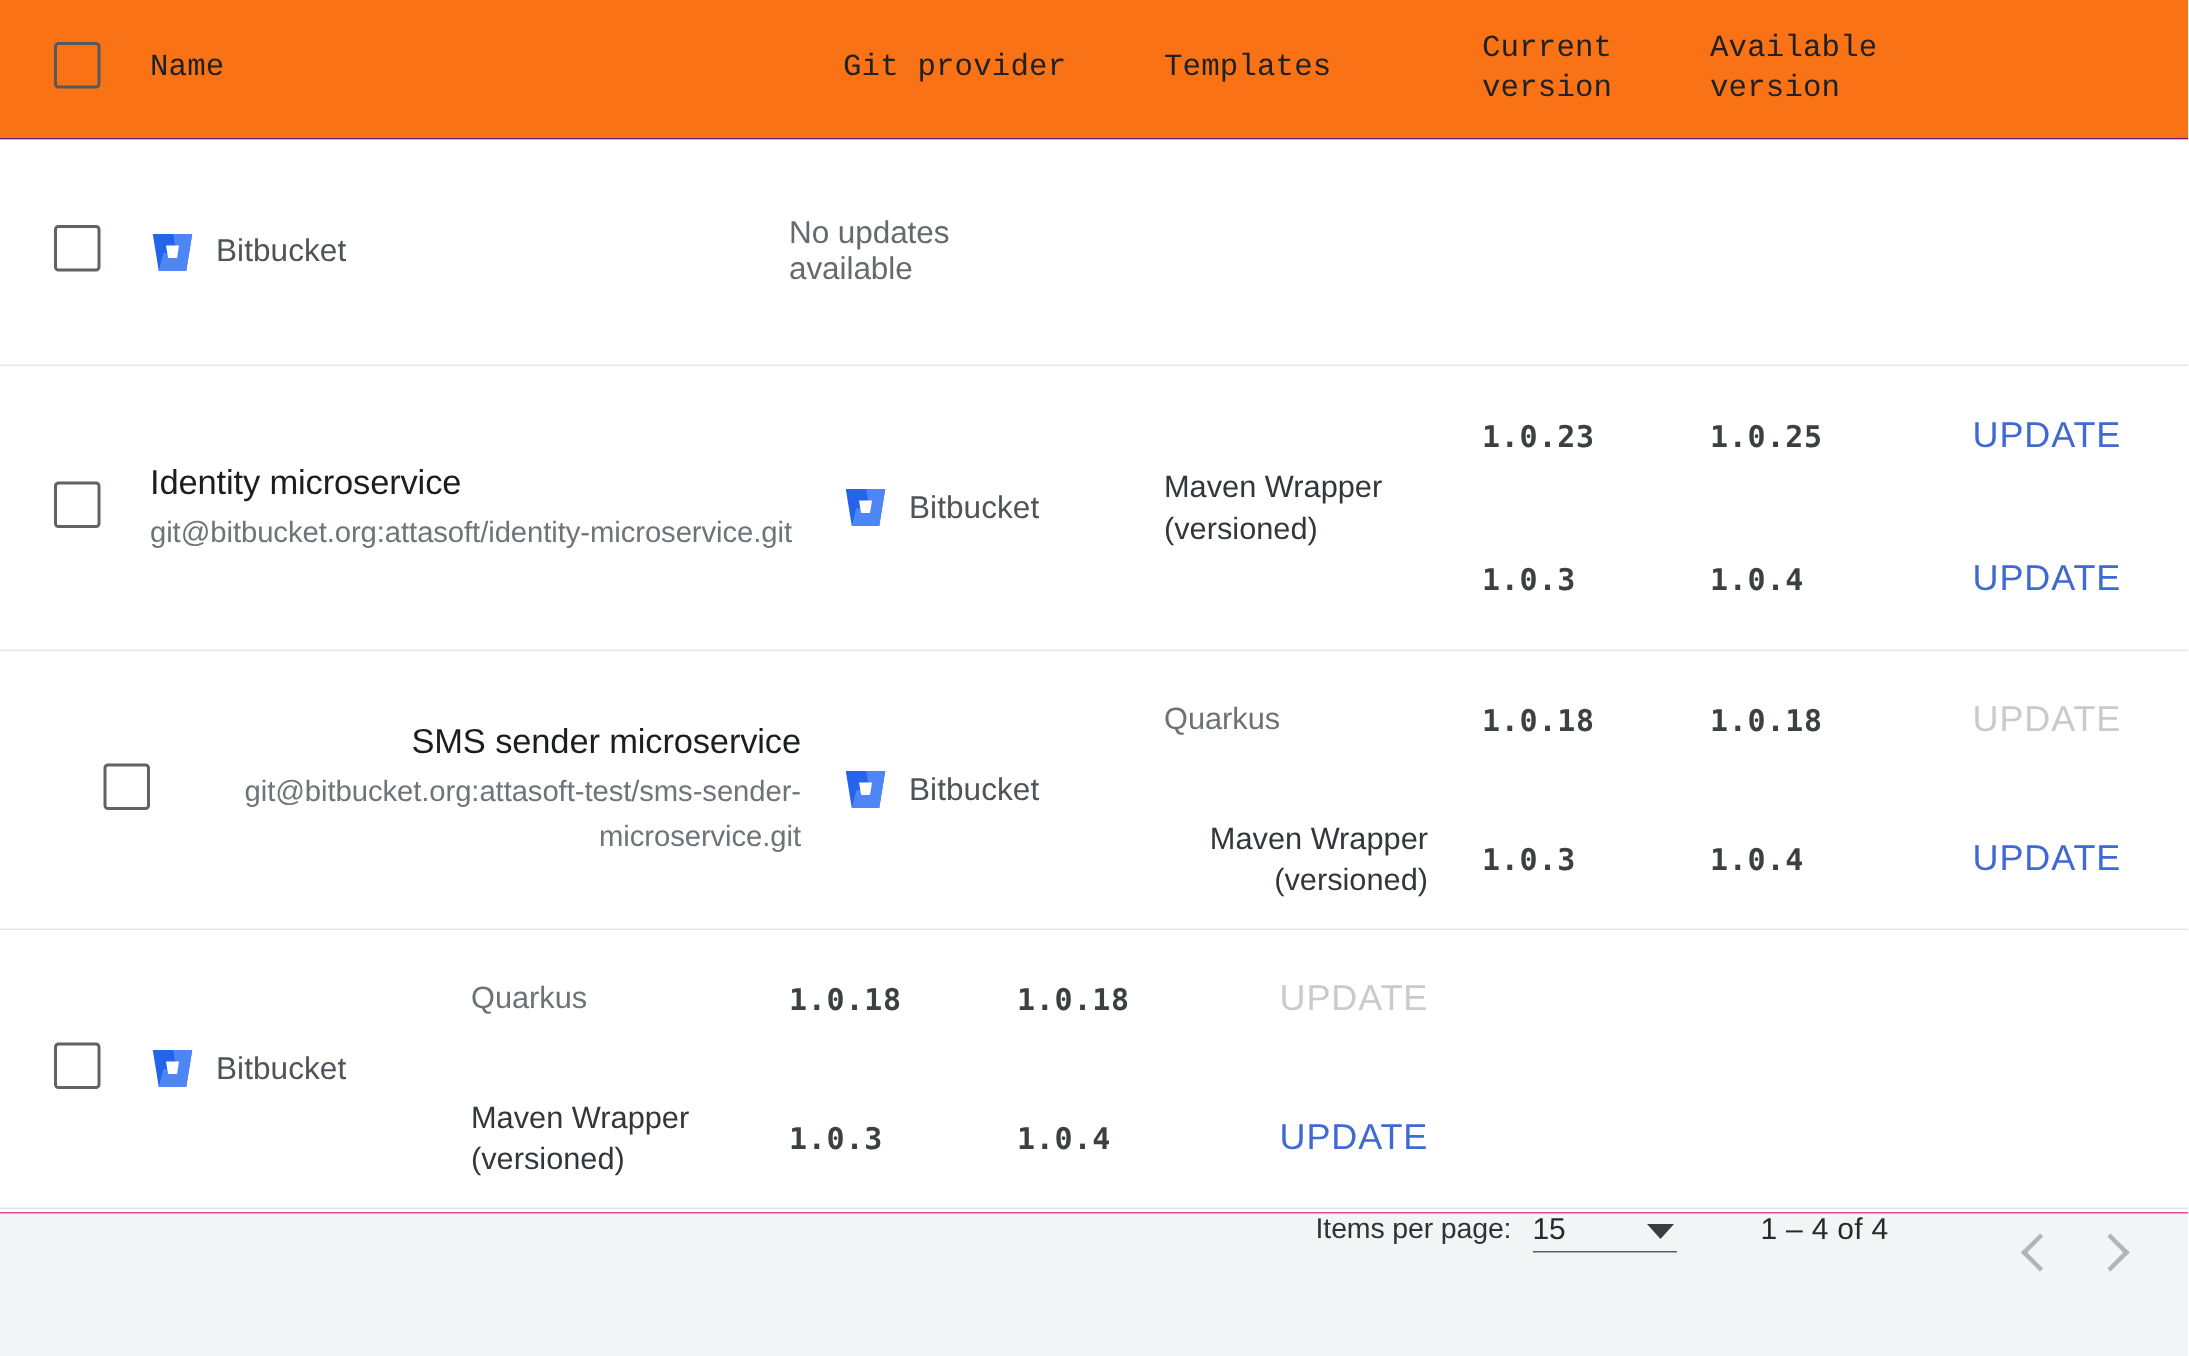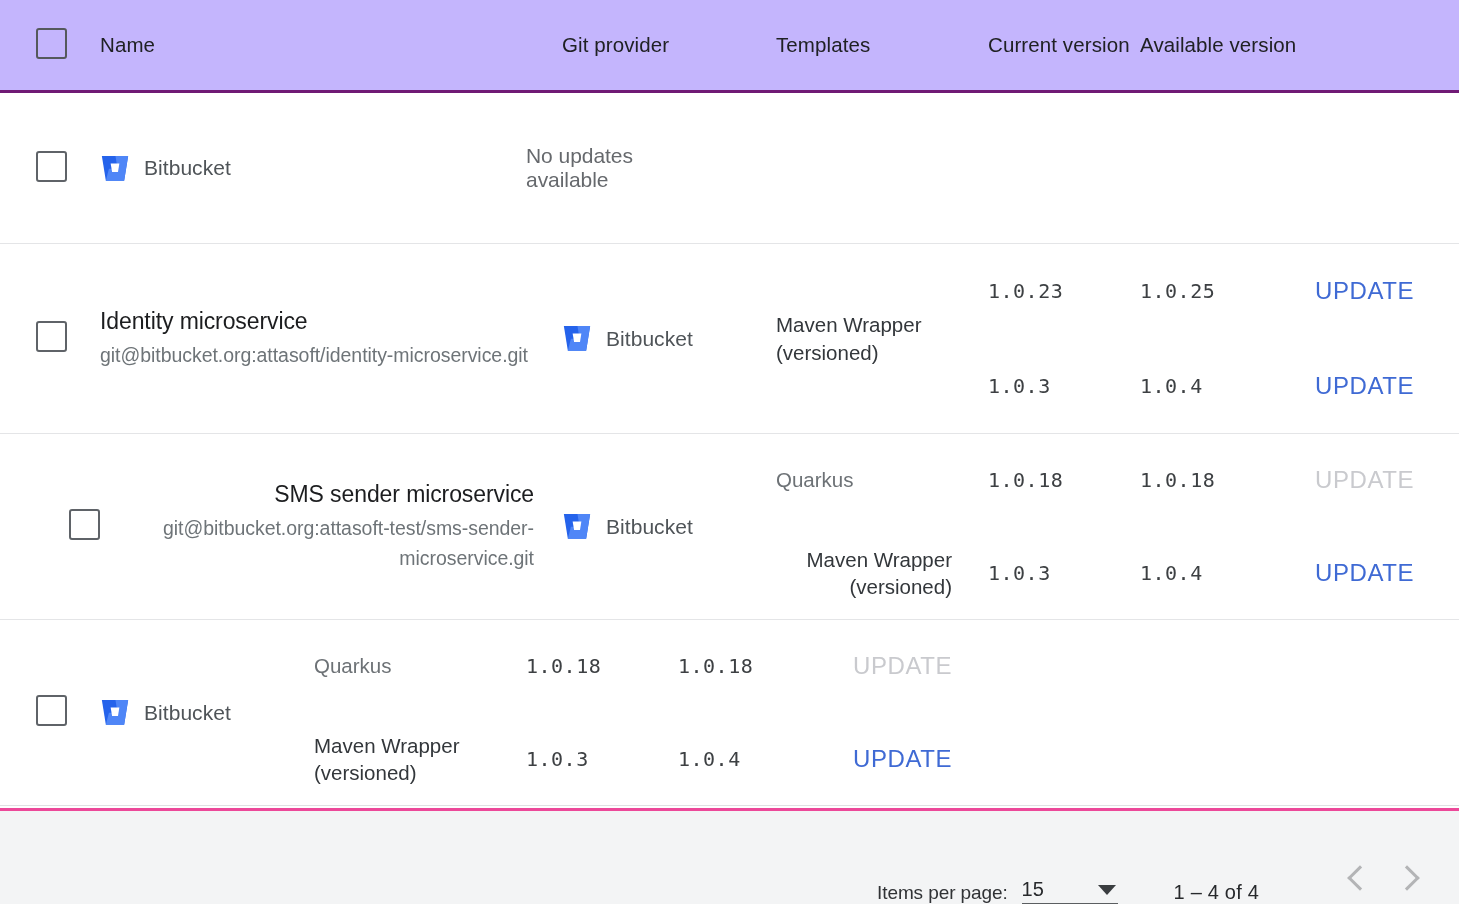--- a/index.html
+++ b/index.html
@@ -25,24 +25,25 @@
   .col-git    { width: 214px; flex: 0 0 214px; }
   .col-tpl    { width: 212px; flex: 0 0 212px; }
   .col-cur    { width: 152px; flex: 0 0 152px; }
   .col-avl    { width: 175px; flex: 0 0 175px; }
   .col-act    { flex: 1 1 auto; }
 
   
   .thead {
     display: flex;
     align-items: center;
-    background: #c4b5fd;
+    background: #f97316;
     height: 93px;
     flex: 0 0 93px;
-    border-bottom: 3px solid #701a75;
+    border-bottom: 1px solid #701a75;
+    font-family: Liberation Mono, monospace;
   }
   .th {
     font-size: 20.5px;
     color: #202124;
     line-height: 1.33;
     letter-spacing: .1px;
   }
   .th.wrapped { max-width: 108px; }
 
   
@@ -110,20 +111,21 @@
     max-width: 176px;
   }
   .tpl-name.light { color: #6d7276; }
   .tpl-name.dark  { color: #33373b; }
 
   .ver {
     font-family: "DejaVu Sans Mono", "Liberation Mono", monospace;
     font-size: 20px;
     color: #3d4043;
     letter-spacing: .5px;
+    font-weight: bold;
   }
 
   .update-link {
     font-size: 24px;
     letter-spacing: .6px;
     color: #3f6ad4;
     cursor: pointer;
     user-select: none;
   }
   .update-link.disabled { color: #c9cace; cursor: default; }
@@ -132,23 +134,23 @@
     font-size: 21px;
     color: #66696d;
     letter-spacing: -.05px;
   }
 
   
   .tfoot {
     flex: 0 0 96px;
     height: 96px;
     background: #f3f4f5;
-    border-top: 3px solid #ec4899;
-    display: flex;
-    align-items: flex-end;
+    border-top: 1px solid #ec4899;
+    display: flex;
+    align-items: flex-start;
     justify-content: flex-end;
     padding-right: 24px;
     gap: 0;
   }
   .ipp-label {
     font-size: 19px;
     color: #303235;
     margin-right: 14px;
     letter-spacing: -.1px;
   }

